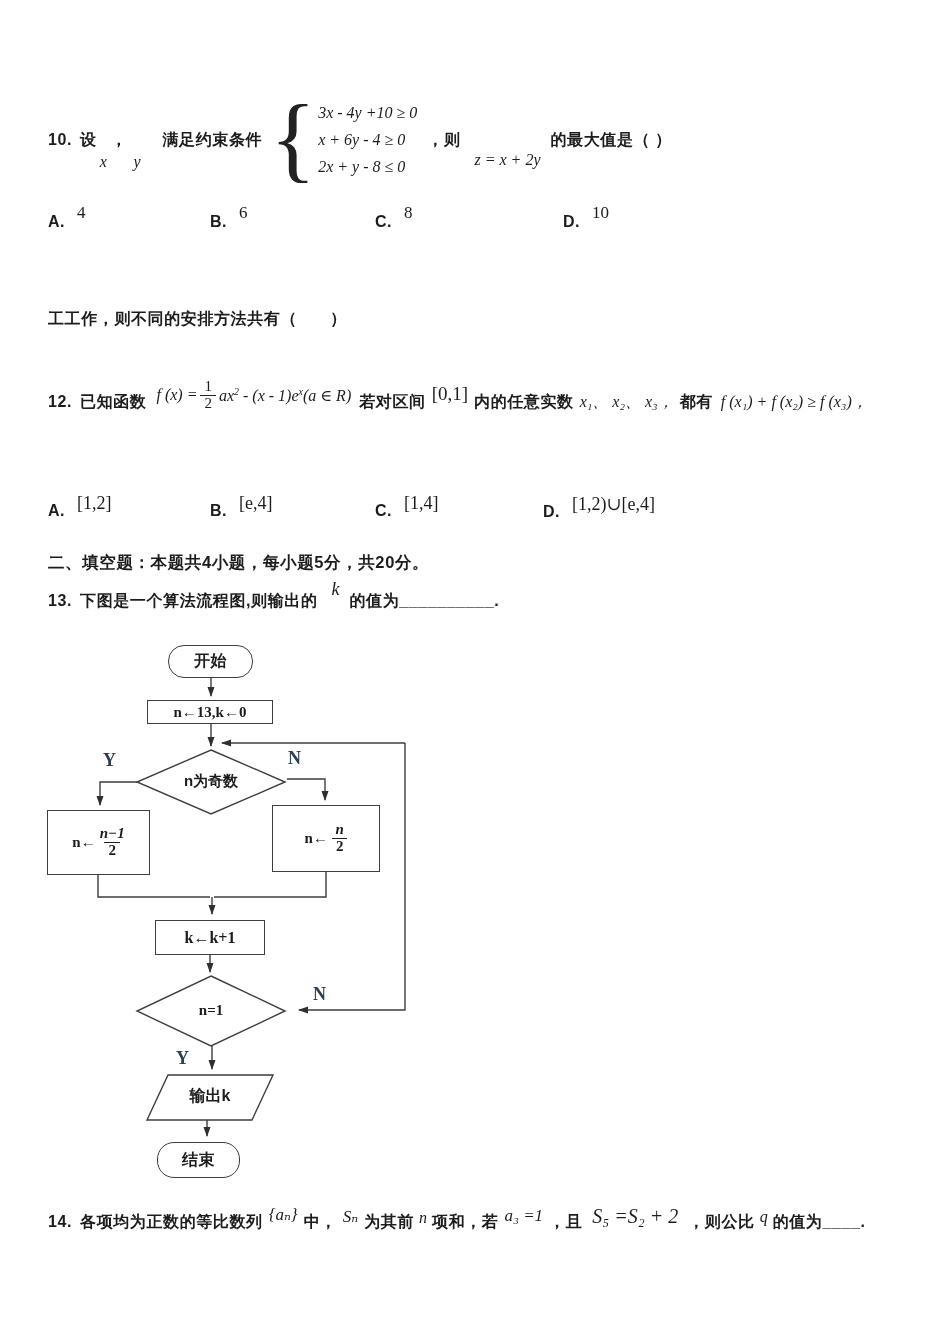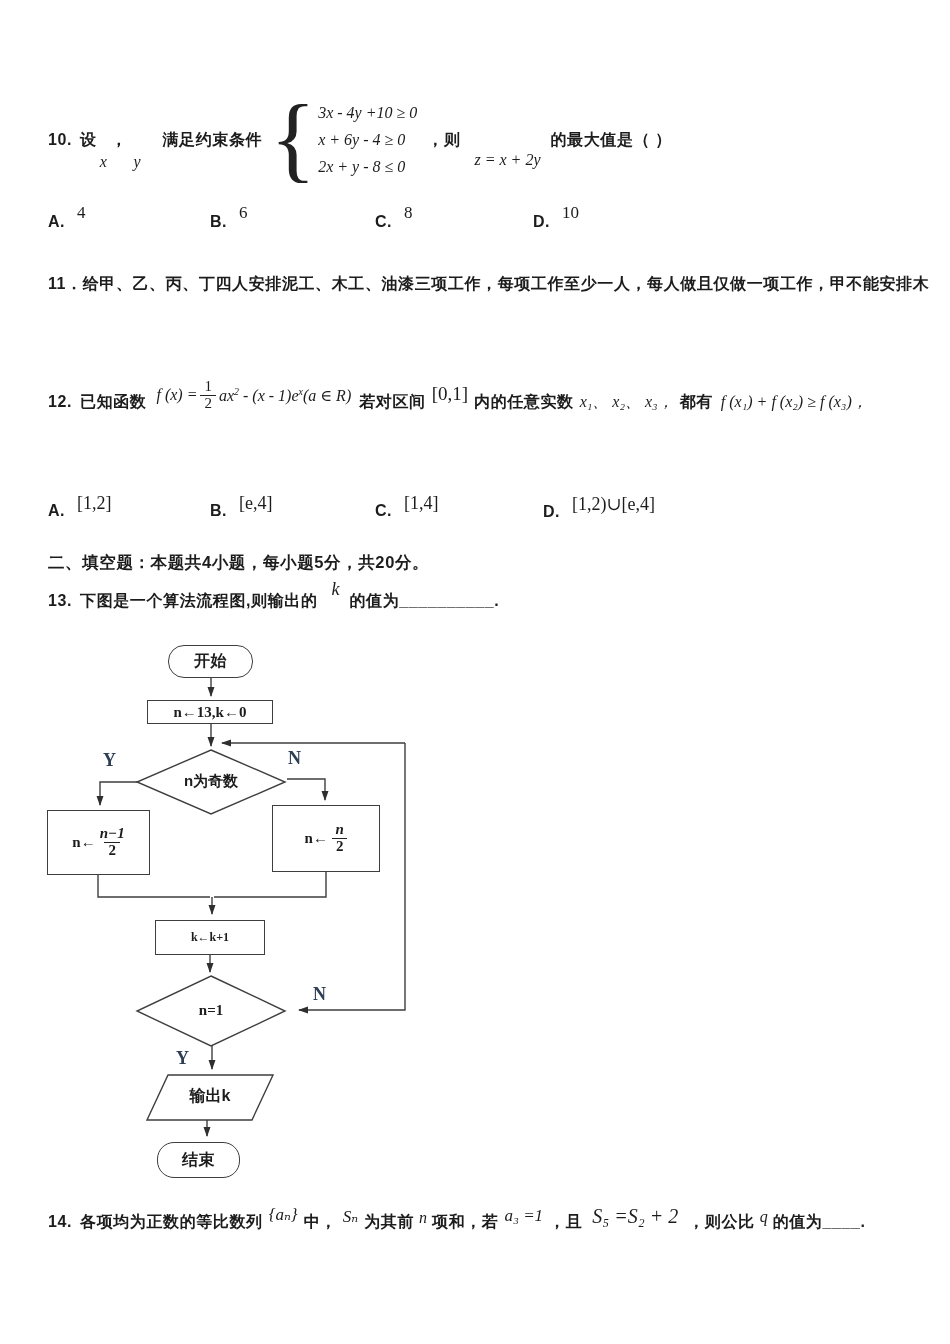--- a/index.html
+++ b/index.html
@@ -65,26 +65,26 @@
   <div class="optrow" style="left:48px;top:212px;">
     <span class="opt" style="left:0;">
       <span class="lab">A.</span><span class="valraise">4</span>
     </span>
     <span class="opt" style="left:162px;">
       <span class="lab">B.</span><span class="valraise">6</span>
     </span>
     <span class="opt" style="left:327px;">
       <span class="lab">C.</span><span class="valraise">8</span>
     </span>
-    <span class="opt" style="left:485px;">
+    <span class="opt" style="left:515px;">
       <span class="lab">D.</span><span class="valraise">10</span>
     </span>
   </div>
 
-  <div class="abs cjk" style="left:48px;top:274px;">11．给甲、乙、丙、丁四人安排泥工、木工、油漆三项工作，每项工作至少一人，每人做且仅做一项工作，甲不能安排木</div>
+  <div class="abs cjk" style="left:48px;top:309px;">工工作，则不同的安排方法共有（　　）</div>
 
   <div class="abs flexrow" style="left:48px;top:376px;height:52px;">
     <span class="cjk">12.</span>
     <span class="cjk" style="margin-left:8px;">已知函数</span>
     <span class="flexrow" style="position:relative;top:-7px;margin:0 8px 0 10px;font-size:16px;">
       <span class="math">f (x) =</span>
       <span class="frac mathu" style="font-size:15px;margin:0 3px;">
         <span class="num">1</span>
         <span class="den">2</span>
       </span>
@@ -169,21 +169,21 @@
   </div>
   <div class="fc-box" style="left:272px;top:805px;width:108px;height:67px;">
     <span class="mathu" style="font-size:15px;font-weight:700;">n←</span>
     <span class="fc-frac">
       <span>n</span>
       <span class="den">2</span>
     </span>
   </div>
 
   <div class="fc-box" style="left:155px;top:920px;width:110px;height:35px;">
-    <span class="mathu" style="font-size:12px;font-weight:700;">k←k+1</span>
+    <span class="mathu" style="font-size:16px;font-weight:700;">k←k+1</span>
   </div>
 
   <div class="fc-label" style="left:173px;top:1002px;width:76px;font-size:15px;font-family:'Liberation Serif','DejaVu Serif',serif;">n=1</div>
   <div class="fc-yn" style="left:313px;top:984px;">N</div>
   <div class="fc-yn" style="left:176px;top:1048px;">Y</div>
 
   <div class="fc-label" style="left:160px;top:1086px;width:100px;font-size:16px;">输出k</div>
 
   <div class="fc-box" style="left:157px;top:1142px;width:83px;height:36px;border-radius:17px;">
     <span class="cjk" style="font-size:16px;">结束</span>

